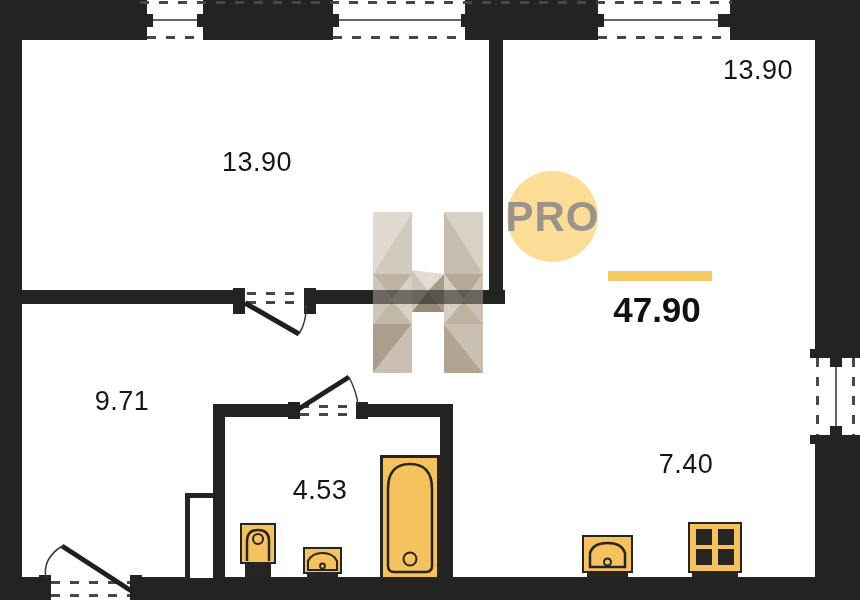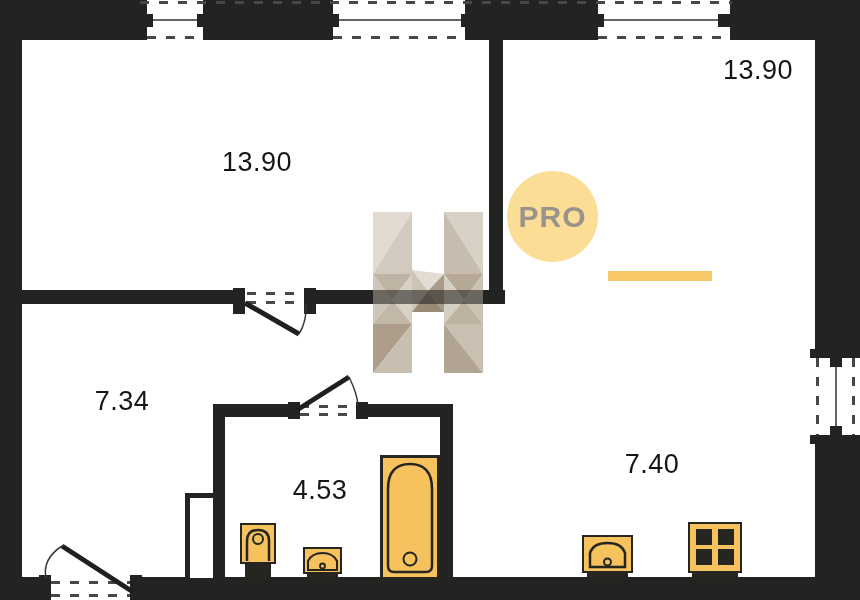--- a/index.html
+++ b/index.html
@@ -21,21 +21,21 @@
   .glass-v{position:absolute;width:2px;background:var(--glass)}
   .shaft-inner{position:absolute;background:#fff}
   .wall-overlay{position:absolute;background:rgba(28,28,26,0.55)}
   .area-label{position:absolute;transform:translate(-50%,-50%);font-size:27px;
               color:var(--text);letter-spacing:.5px;white-space:nowrap}
   .total{position:absolute;transform:translate(-50%,-50%);font-size:35px;font-weight:bold;
          color:#111;white-space:nowrap}
   .accent-bar{position:absolute;background:var(--accent-yellow)}
   .badge{position:absolute;border-radius:50%;background:var(--badge-bg);
          display:flex;align-items:center;justify-content:center;
-         font-size:30px;font-weight:600;letter-spacing:1px;color:var(--badge-text)}
+         font-size:42px;font-weight:600;letter-spacing:1px;color:var(--badge-text)}
   .fixture{position:absolute}
   .doors{position:absolute;left:0;top:0;pointer-events:none}
   .watermark{position:absolute}
   svg{display:block}
   .fy{fill:var(--fixture-yellow);stroke:var(--fixture-outline)}
   .fo{fill:var(--fixture-outline)}
   .fln{fill:none;stroke:var(--fixture-outline)}
 </style>
 </head>
 <body>
@@ -173,20 +173,21 @@
       <rect class="fo" x="8" y="27" width="16" height="16"></rect>
       <rect class="fo" x="30" y="27" width="16" height="16"></rect>
       <rect class="fo" x="4" y="50" width="46" height="6"></rect>
     </svg>
   </div>
 
   <div class="badge" style="left:507px;top:171px;width:91px;height:91px">
     <span>PRO</span>
   </div>
   <div class="accent-bar" style="left:608px;top:271px;width:104px;height:10px"></div>
+  <div class="total" style="left:657px;top:310px">47.90</div>
 
   <div class="area-label" style="left:257px;top:162px">13.90</div>
   <div class="area-label" style="left:758px;top:70px">13.90</div>
-  <div class="area-label" style="left:122px;top:401px">7.34</div>
+  <div class="area-label" style="left:122px;top:401px">9.71</div>
   <div class="area-label" style="left:320px;top:490px">4.53</div>
-  <div class="area-label" style="left:652px;top:464px">7.40</div>
+  <div class="area-label" style="left:686px;top:464px">7.40</div>
 
 </div>
 
 </body></html>

